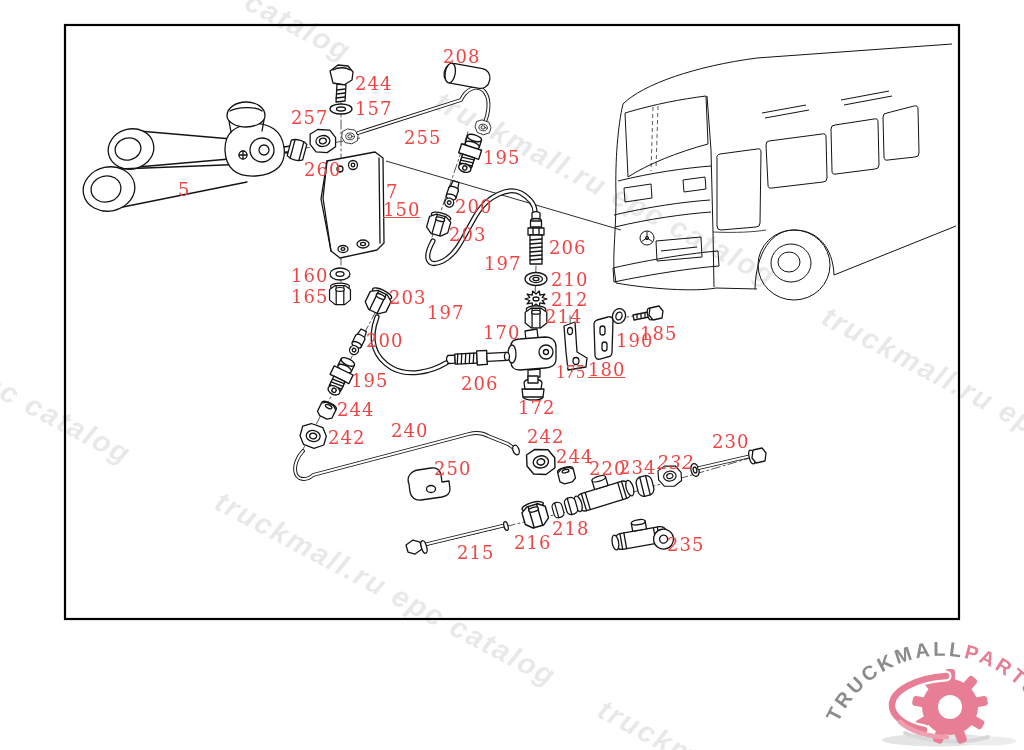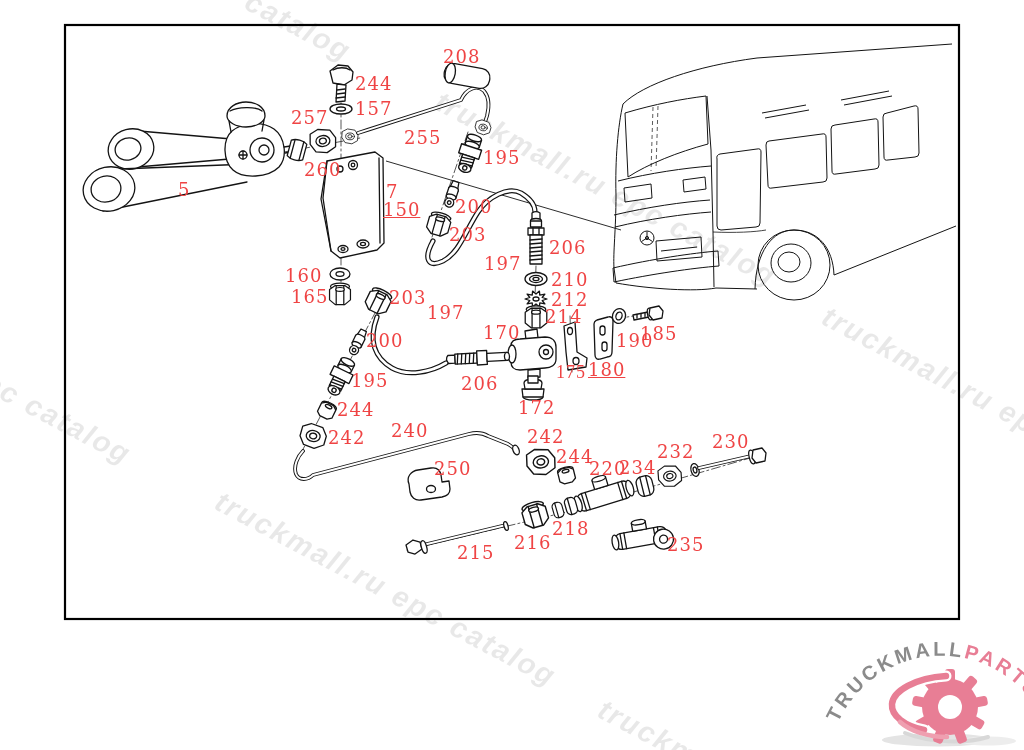--- a/index.html
+++ b/index.html
@@ -362,42 +362,42 @@
       <div class="part-label" style="left: 404px; top: 127px;">255</div>
       <div class="part-label" style="left: 483px; top: 147px;">195</div>
       <div class="part-label" style="left: 278px; top: 159px; margin-left: 26px;">260</div>
       <div class="part-label" style="left: 178px; top: 179px;">5</div>
       <div class="part-label" style="left: 386px; top: 181px;">7</div>
       <div class="part-label" style="left: 383px; top: 199px; text-decoration: underline;">150</div>
       <div class="part-label" style="left: 455px; top: 196px;">200</div>
       <div class="part-label" style="left: 449px; top: 224px;">203</div>
       <div class="part-label" style="left: 549px; top: 237px;">206</div>
       <div class="part-label" style="left: 484px; top: 253px;">197</div>
-      <div class="part-label" style="left: 285px; top: 265px;">160</div>
+      <div class="part-label" style="left: 291px; top: 265px;">160</div>
       <div class="part-label" style="left: 551px; top: 269px;">210</div>
       <div class="part-label" style="left: 291px; top: 286px;">165</div>
       <div class="part-label" style="left: 551px; top: 289px;">212</div>
       <div class="part-label" style="left: 389px; top: 287px;">203</div>
       <div class="part-label" style="left: 545px; top: 306px;">214</div>
       <div class="part-label" style="left: 427px; top: 302px;">197</div>
       <div class="part-label" style="left: 483px; top: 322px;">170</div>
       <div class="part-label" style="left: 640px; top: 323px;">185</div>
       <div class="part-label" style="left: 610px; top: 330px; margin-left: 6px;">190</div>
       <div class="part-label" style="left: 366px; top: 330px;">200</div>
       <div class="part-label" style="left: 556px; top: 362px; font-family: Liberation Serif, serif;">175</div>
       <div class="part-label" style="left: 588px; top: 359px; text-decoration: underline;">180</div>
       <div class="part-label" style="left: 351px; top: 370px;">195</div>
       <div class="part-label" style="left: 461px; top: 373px;">206</div>
       <div class="part-label" style="left: 337px; top: 399px;">244</div>
       <div class="part-label" style="left: 518px; top: 397px;">172</div>
       <div class="part-label" style="left: 328px; top: 427px;">242</div>
       <div class="part-label" style="left: 391px; top: 420px;">240</div>
       <div class="part-label" style="left: 527px; top: 426px;">242</div>
       <div class="part-label" style="left: 556px; top: 446px;">244</div>
-      <div class="part-label" style="left: 657px; top: 441px;">232</div>
+      <div class="part-label" style="left: 657px; top: 452px; font-style: italic;">232</div>
       <div class="part-label" style="left: 712px; top: 431px;">230</div>
       <div class="part-label" style="left: 434px; top: 458px;">250</div>
       <div class="part-label" style="left: 589px; top: 458px;">220</div>
       <div class="part-label" style="left: 619px; top: 457px;">234</div>
       <div class="part-label" style="left: 552px; top: 518px;">218</div>
       <div class="part-label" style="left: 514px; top: 532px;">216</div>
       <div class="part-label" style="left: 457px; top: 542px;">215</div>
       <div class="part-label" style="left: 667px; top: 534px;">235</div>
     </div>
 </div>

